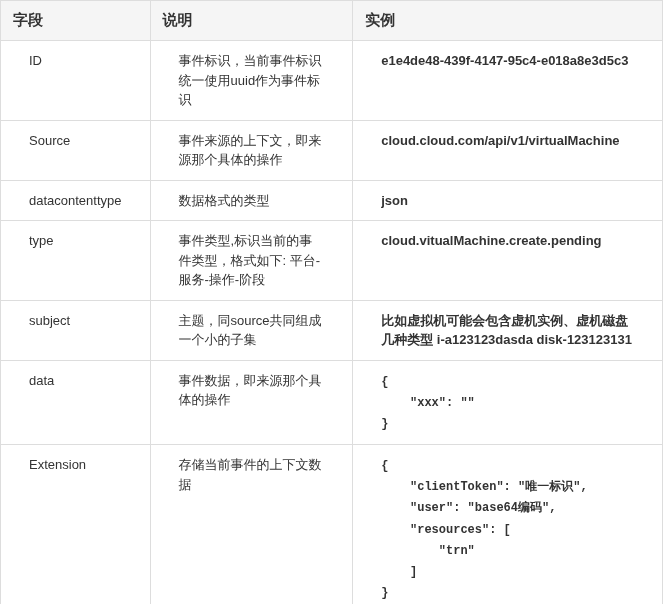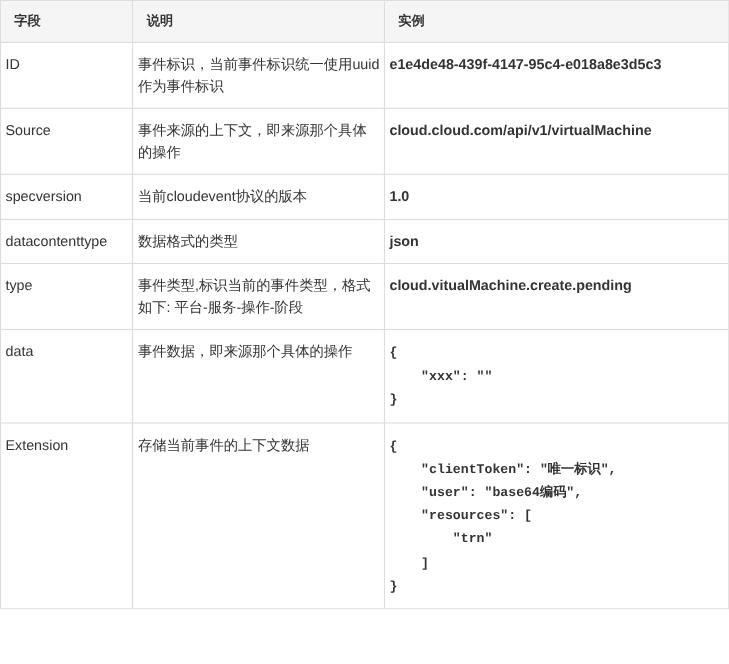--- a/index.html
+++ b/index.html
@@ -28,30 +28,30 @@
     thead tr {
       background: #f5f5f5;
     }
 
     th {
       padding: 10px 12px;
       text-align: left;
       font-weight: 600;
       border-bottom: 1px solid #ddd;
       border-right: 1px solid #ddd;
-      font-size: 12px;
+      font-size: 15px;
       color: #333;
     }
 
     th:last-child {
       border-right: none;
     }
 
     td {
-      padding: 10px 4px;
+      padding: 10px 28px;
       border-bottom: 1px solid #ddd;
       border-right: 1px solid #ddd;
       vertical-align: top;
       line-height: 1.5;
       font-size: 13px;
     }
 
     td:last-child {
       border-right: none;
       font-weight: bold;
@@ -97,33 +97,35 @@
           <td>ID</td>
           <td>事件标识，当前事件标识统一使用uuid作为事件标识</td>
           <td>e1e4de48-439f-4147-95c4-e018a8e3d5c3</td>
         </tr>
         <tr>
           <td>Source</td>
           <td>事件来源的上下文，即来源那个具体的操作</td>
           <td>cloud.cloud.com/api/v1/virtualMachine</td>
         </tr>
         <tr>
-          <td>specversion</td>
-          <td>当前cloudevent协议的版本</td>
-          <td>1.0</td>
-        </tr>
-        <tr>
           <td>datacontenttype</td>
           <td>数据格式的类型</td>
           <td>json</td>
         </tr>
         <tr>
           <td>type</td>
           <td>事件类型,标识当前的事件类型，格式如下: 平台-服务-操作-阶段</td>
           <td>cloud.vitualMachine.create.pending</td>
+        </tr>
+        <tr>
+          <td>subject</td>
+          <td>主题，同source共同组成一个小的子集</td>
+          <td>比如虚拟机可能会包含虚机实例、虚机磁盘几种类型
+i-a123123dasda
+disk-123123131</td>
         </tr>
         <tr>
           <td>data</td>
           <td>事件数据，即来源那个具体的操作</td>
           <td><span class="code-block">{
     "xxx": ""
 }</span></td>
         </tr>
         <tr>
           <td>Extension</td>

